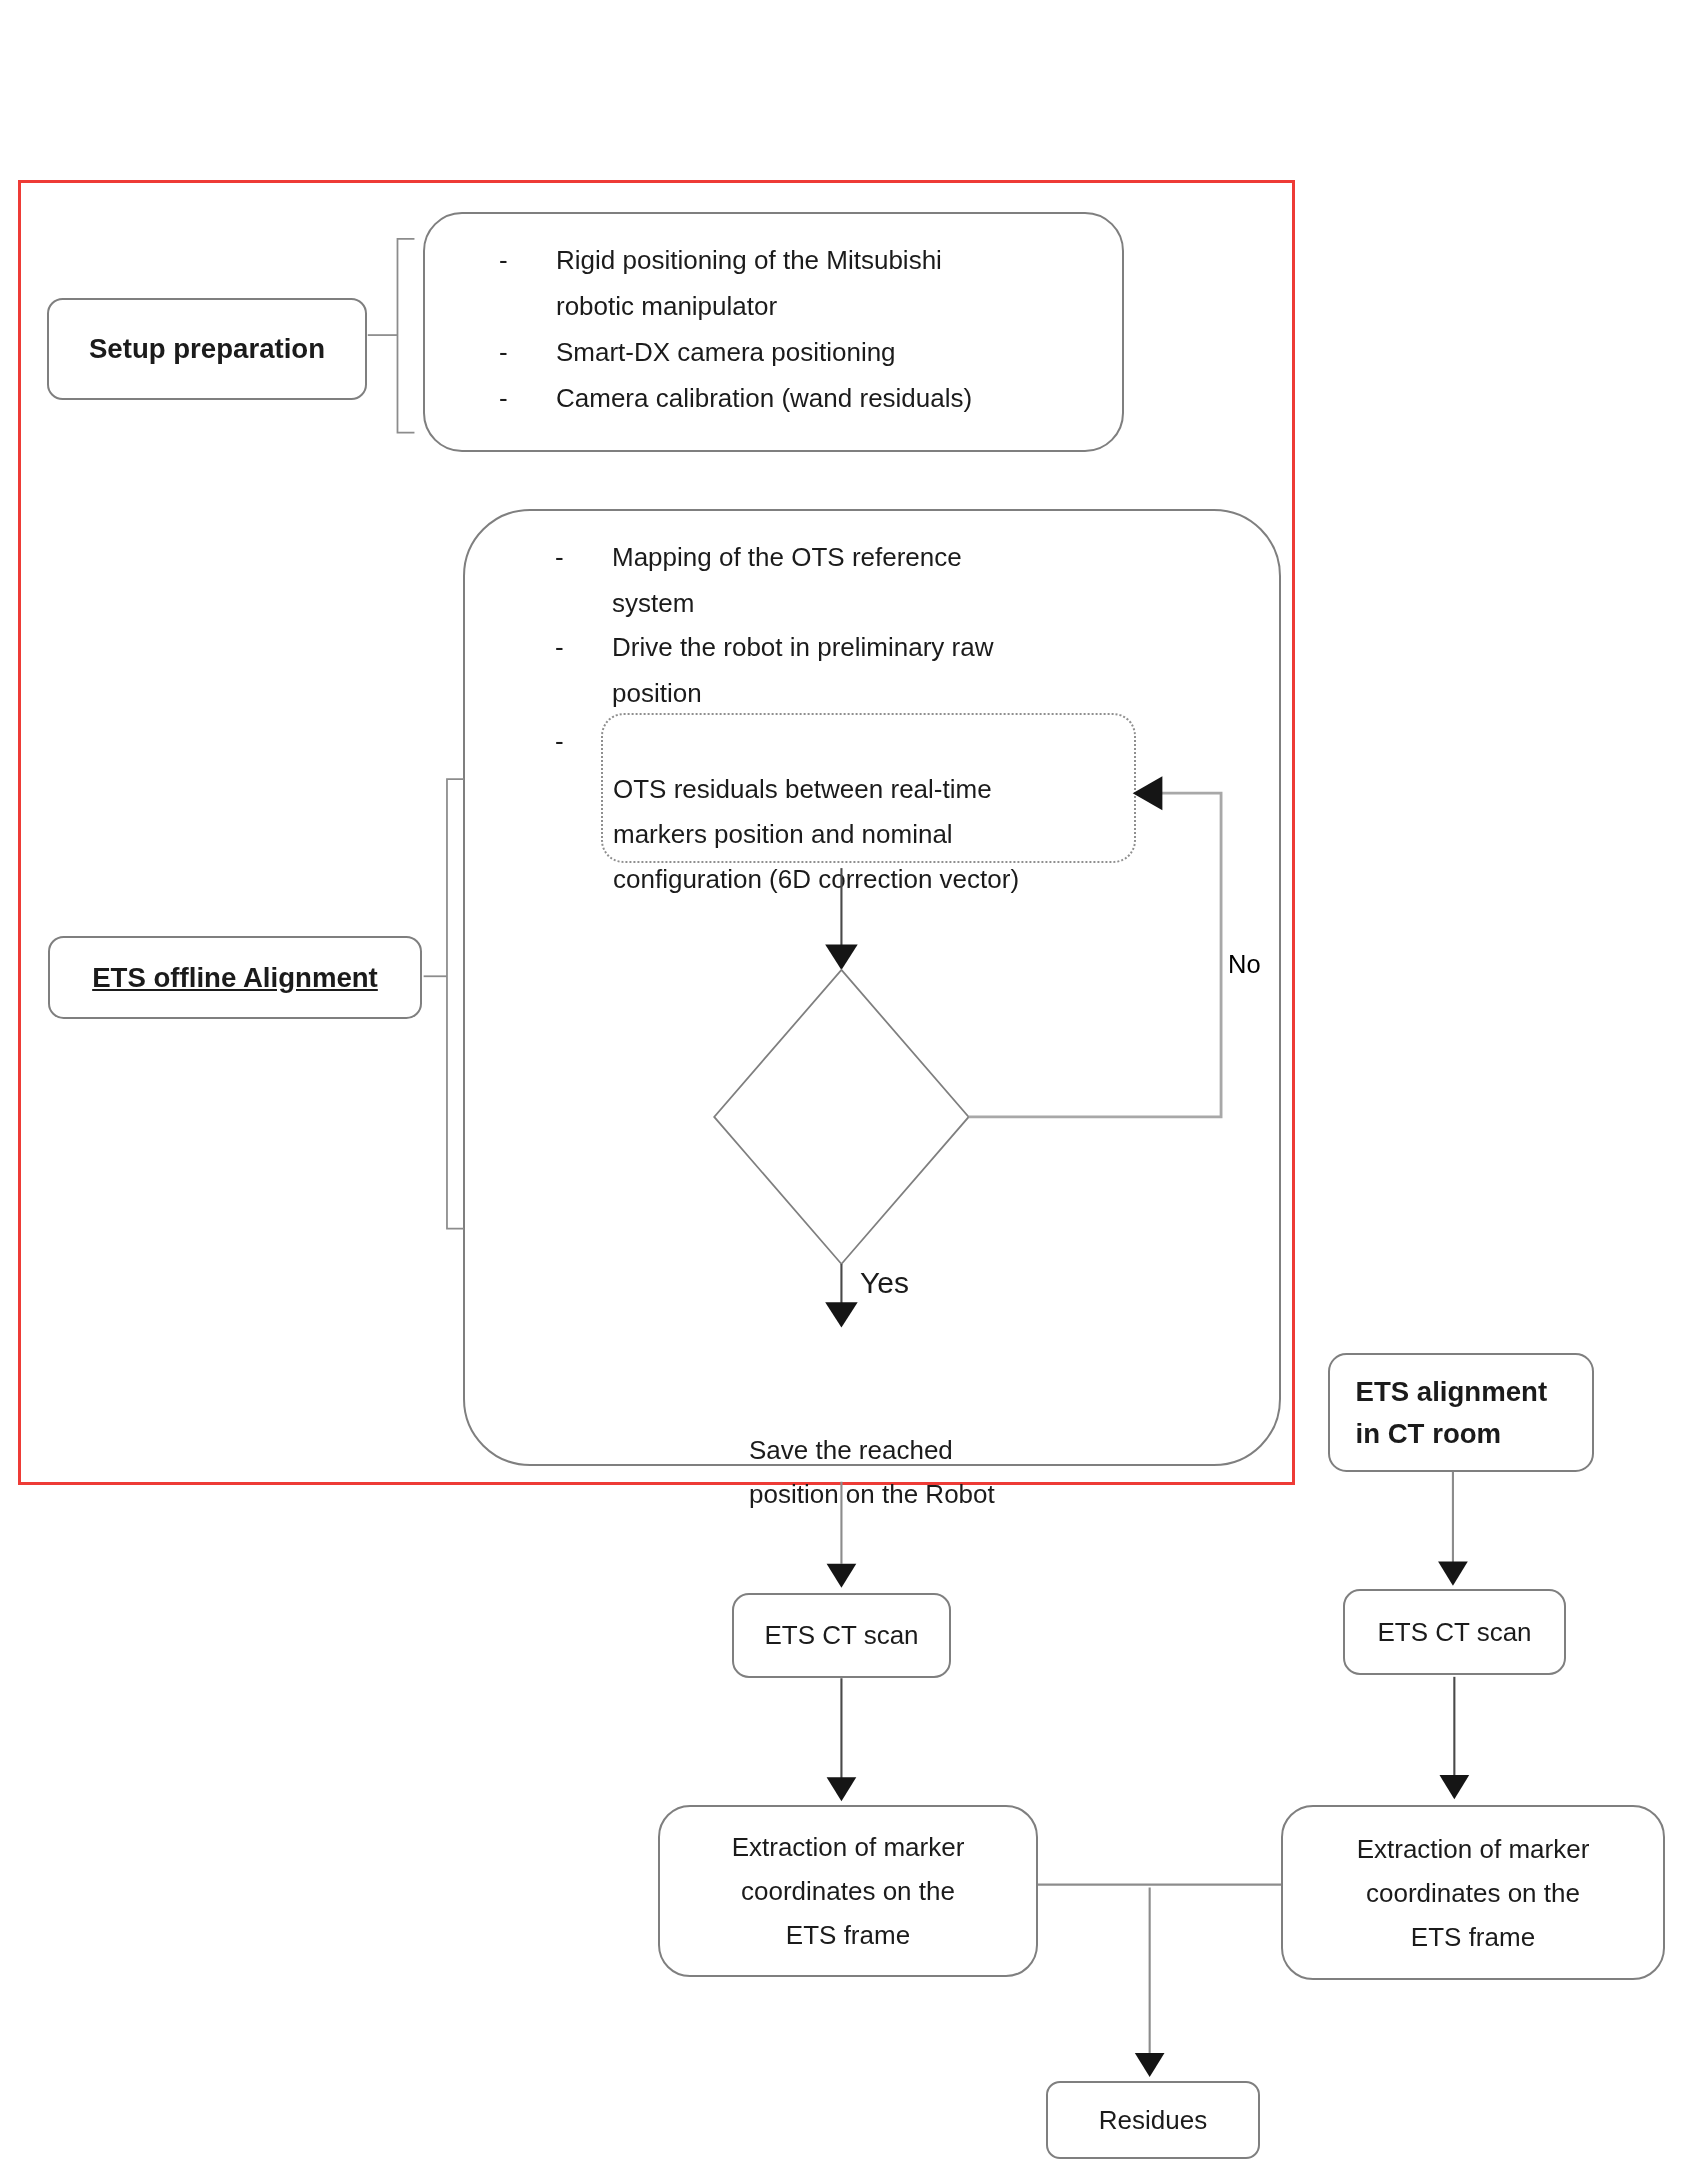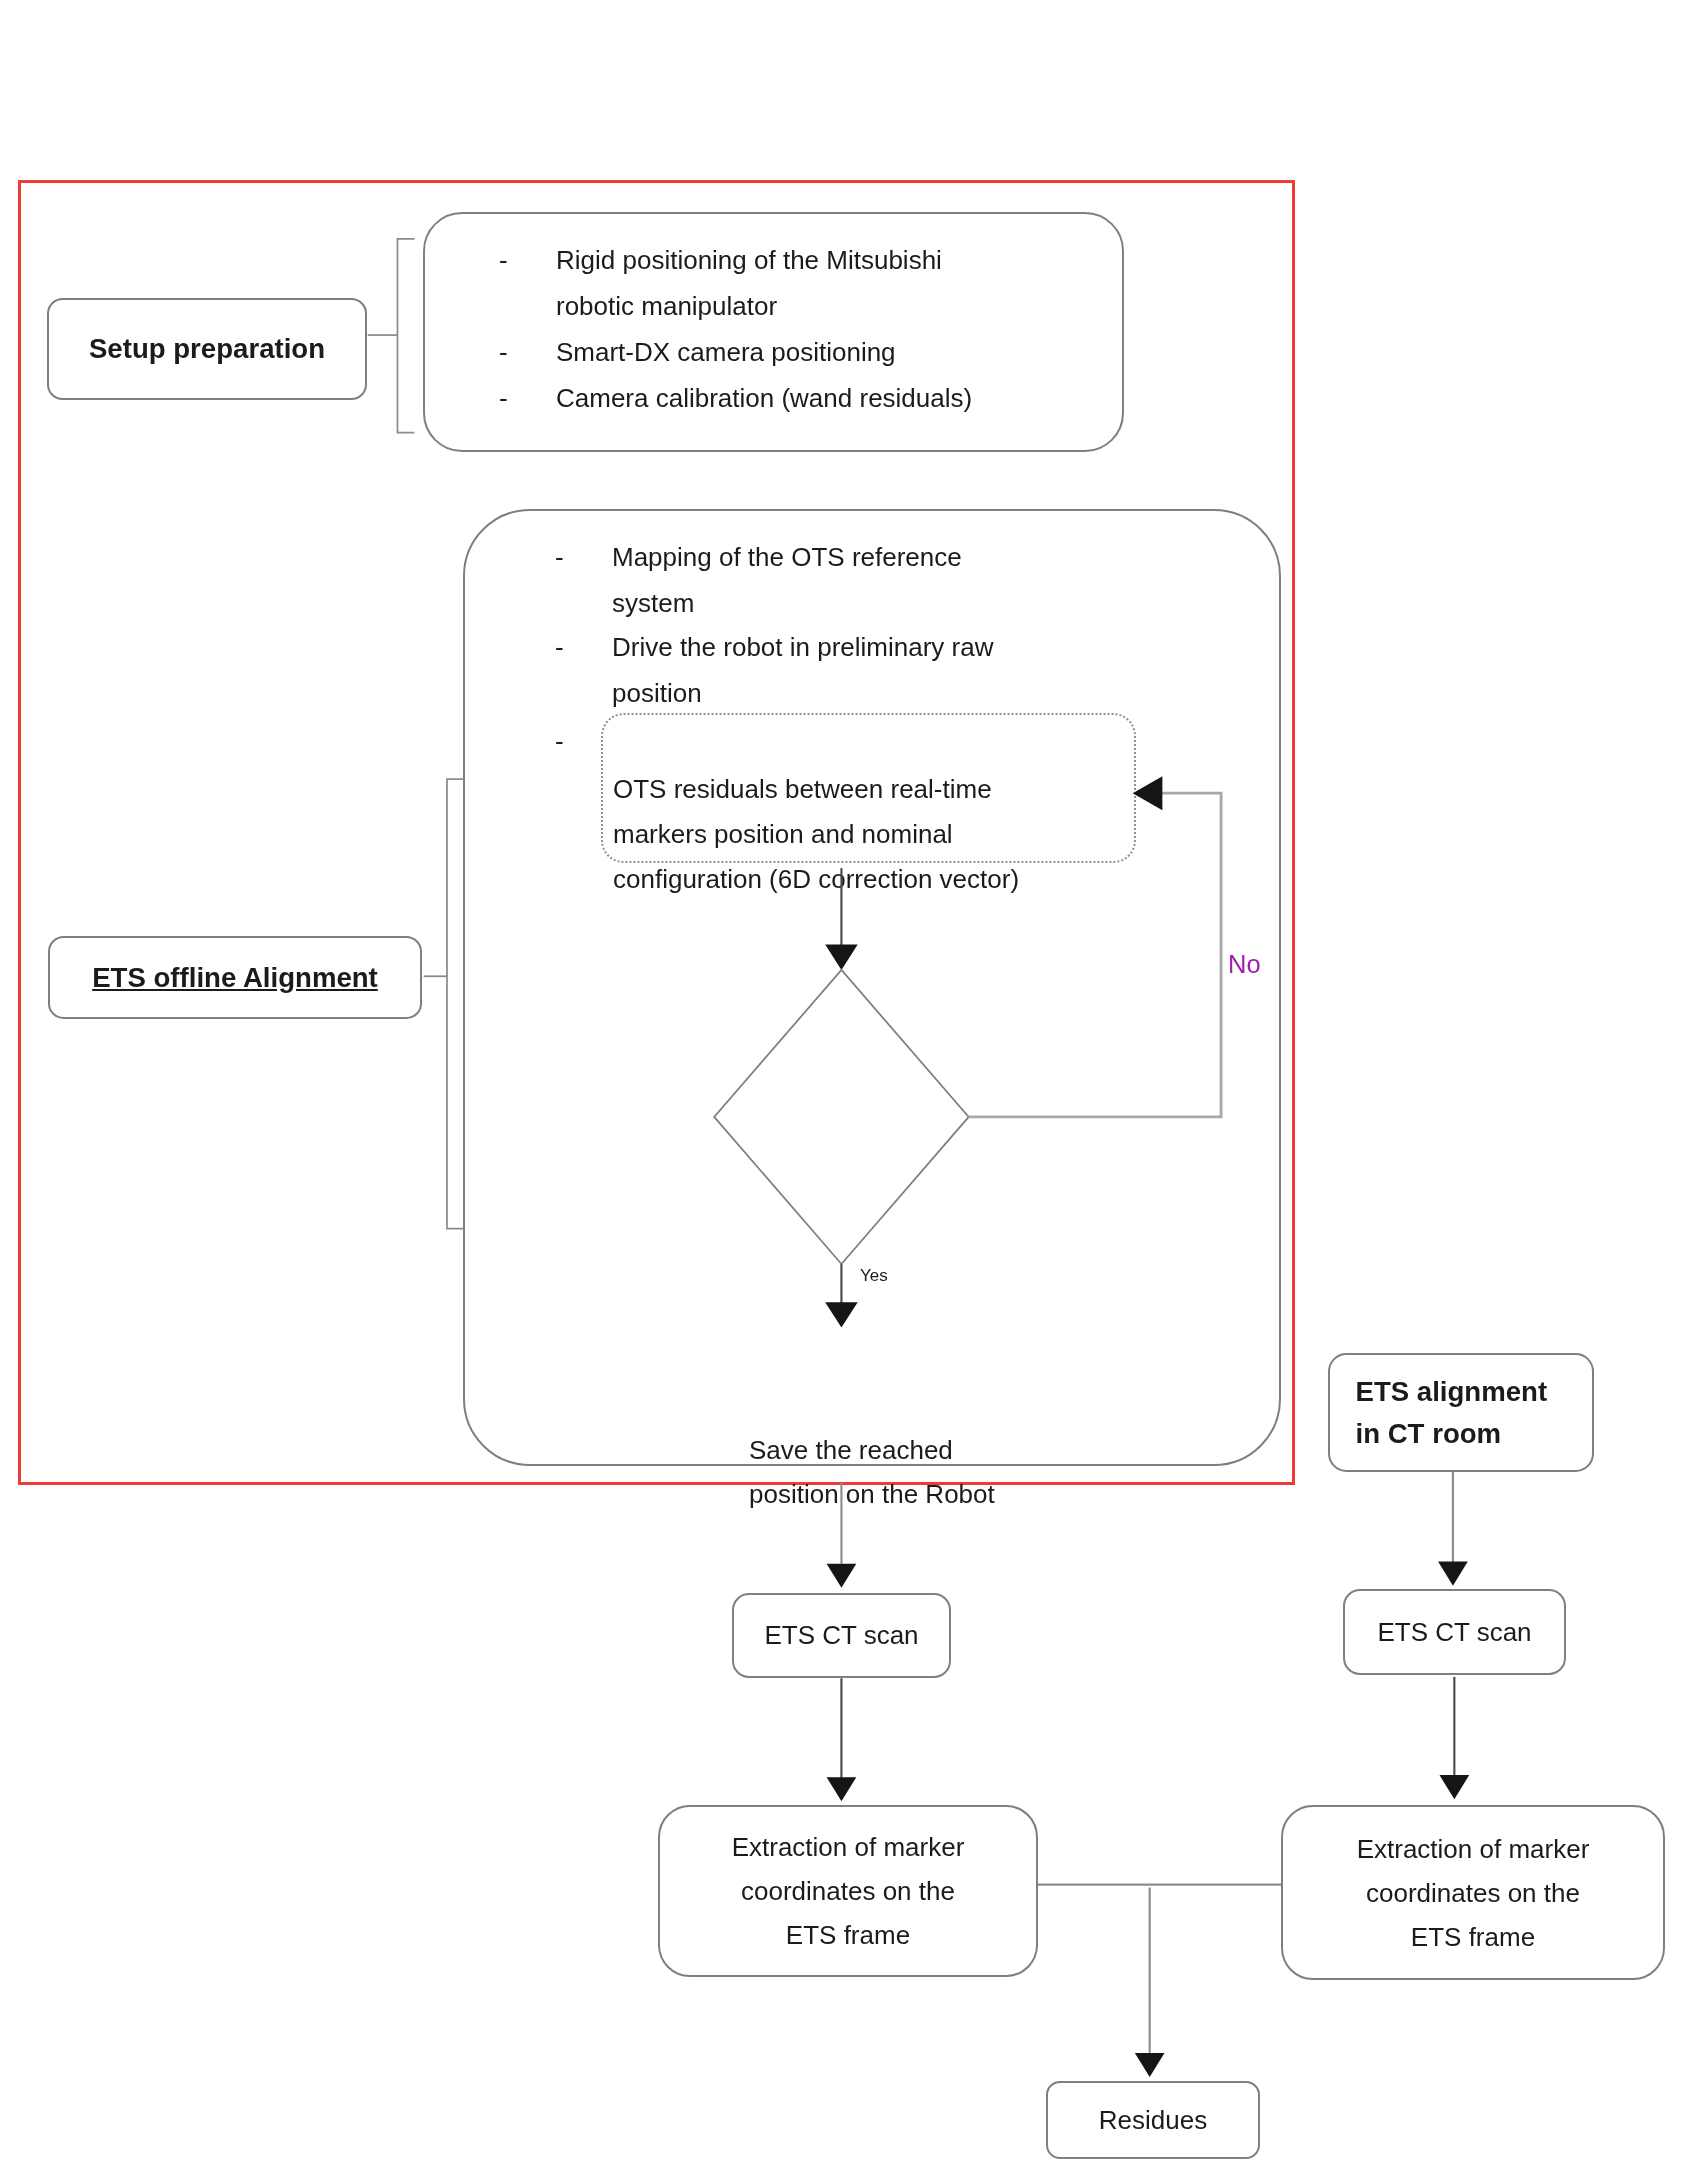--- a/index.html
+++ b/index.html
@@ -27,21 +27,21 @@
   .dotted{border:2.1px dotted #8f8f8f;border-radius:22.6px;background:#ffffff;}
   .brow{display:flex;align-items:flex-start;line-height:46px;}
   .brow .dash{width:57px;flex:0 0 57px;}
   .svg-layer{position:absolute;left:0;top:0;pointer-events:none;}
   .cline{stroke:var(--connector);stroke-width:3;fill:none;}
   .dline{stroke:var(--dark-connector);stroke-width:3;fill:none;}
   .loopline{stroke:var(--loop-connector);stroke-width:4;fill:none;}
   .bracket{stroke:var(--connector);stroke-width:2.5;fill:none;}
   .head{fill:var(--arrowhead);stroke:none;}
   .diamond{fill:#ffffff;stroke:var(--box-border);stroke-width:2.5;}
-  .small-note{color:#a21caf;}
+  .small-note{color:#000000;}
 </style>
 </head>
 <body>
 
 <div class="canvas">
 
   <div class="abs red-frame" style="left:18.4px;top:180px;width:1277px;height:1305px;"></div>
 
 
   <div class="abs node" style="left:463px;top:509px;width:818px;height:957px;border-radius:67px;"></div>
@@ -93,21 +93,21 @@
   <div class="abs" style="left:751px;top:1063px;font-size:25px;">
     <span>Δtrans ≤ 1 mm</span>
   </div>
   <div class="abs" style="left:751px;top:1128px;font-size:25px;">
     <span>Δangle ≤ 1°</span>
   </div>
 
   <div class="abs small-note" style="left:1228px;top:950px;font-size:25.5px;">
     <span>No</span>
   </div>
-  <div class="abs" style="left:860px;top:1266px;font-size:17px;">
+  <div class="abs" style="left:860px;top:1266px;font-size:30px;">
     <span>Yes</span>
   </div>
 
   <div class="abs pre" style="left:749px;top:1384px;line-height:44px;font-size:26px;">
     <span class="pre">Save the reached
 position on the Robot</span>
   </div>
 
   <div class="abs node vcenter bold pre" style="left:1328px;top:1353px;width:266px;height:119px;border-radius:18.4px;padding-left:25.5px;line-height:42px;font-size:27.6px;">
     <span class="pre">ETS alignment

